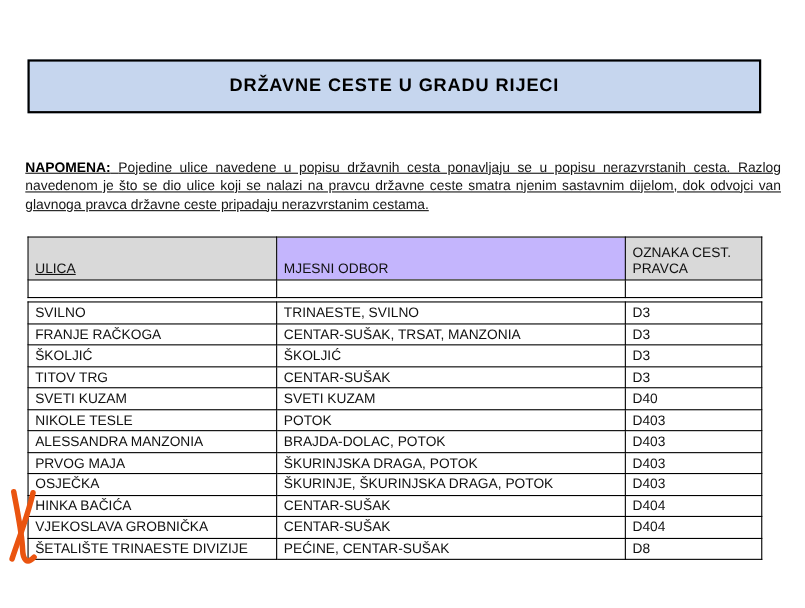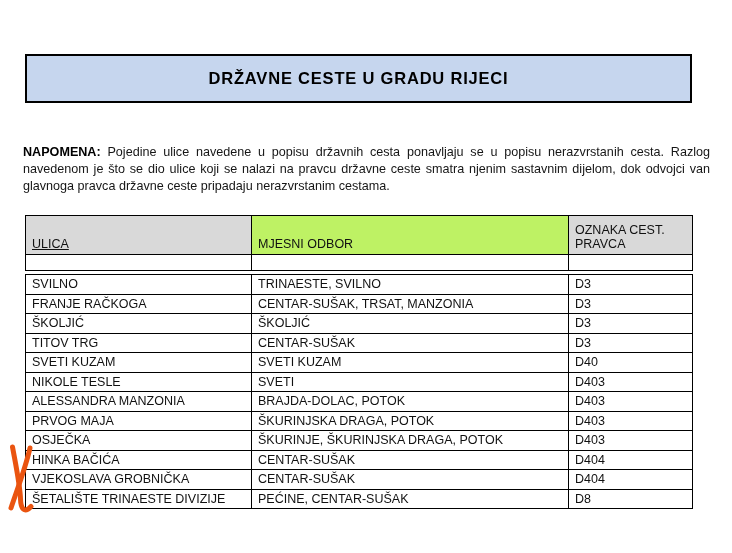--- a/index.html
+++ b/index.html
@@ -31,20 +31,21 @@
   }
 
   .note {
     position: absolute;
     left: 23px; top: 131px;
     width: 687px;
     font-size: 12.6px;
     line-height: 17px;
     text-align: justify;
     color: #161616;
+    text-decoration: underline;
   }
   .note b { color: #000; }
 
   table.doc-table {
     position: absolute;
     left: 25px;
     width: 667px;
     border-collapse: collapse;
     table-layout: fixed;
     font-size: 12.5px;
@@ -91,21 +92,21 @@
 
 <table class="doc-table" id="header-table">
   <colgroup>
       <col class="col-ulica">
       <col class="col-odbor">
       <col class="col-oznaka">
     </colgroup>
   <tbody>
     <tr>
       <td class="hdr" style="background: rgb(217, 217, 217); text-decoration: underline;">ULICA</td>
-      <td class="hdr" style="background: #bef264;">MJESNI ODBOR</td>
+      <td class="hdr" style="background: #c4b5fd;">MJESNI ODBOR</td>
       <td class="hdr" style="background: rgb(217, 217, 217);">OZNAKA CEST. PRAVCA</td>
     </tr>
     <tr>
       <td class="empty"></td>
       <td class="empty"></td>
       <td class="empty"></td>
     </tr>
   </tbody>
 </table>
 
@@ -137,21 +138,21 @@
       <td>CENTAR-SUŠAK</td>
       <td>D3</td>
     </tr>
       <tr>
       <td>SVETI KUZAM</td>
       <td>SVETI KUZAM</td>
       <td>D40</td>
     </tr>
       <tr>
       <td>NIKOLE TESLE</td>
-      <td>SVETI</td>
+      <td>POTOK</td>
       <td>D403</td>
     </tr>
       <tr>
       <td>ALESSANDRA MANZONIA</td>
       <td>BRAJDA-DOLAC, POTOK</td>
       <td>D403</td>
     </tr>
       <tr>
       <td>PRVOG MAJA</td>
       <td>ŠKURINJSKA DRAGA, POTOK</td>

